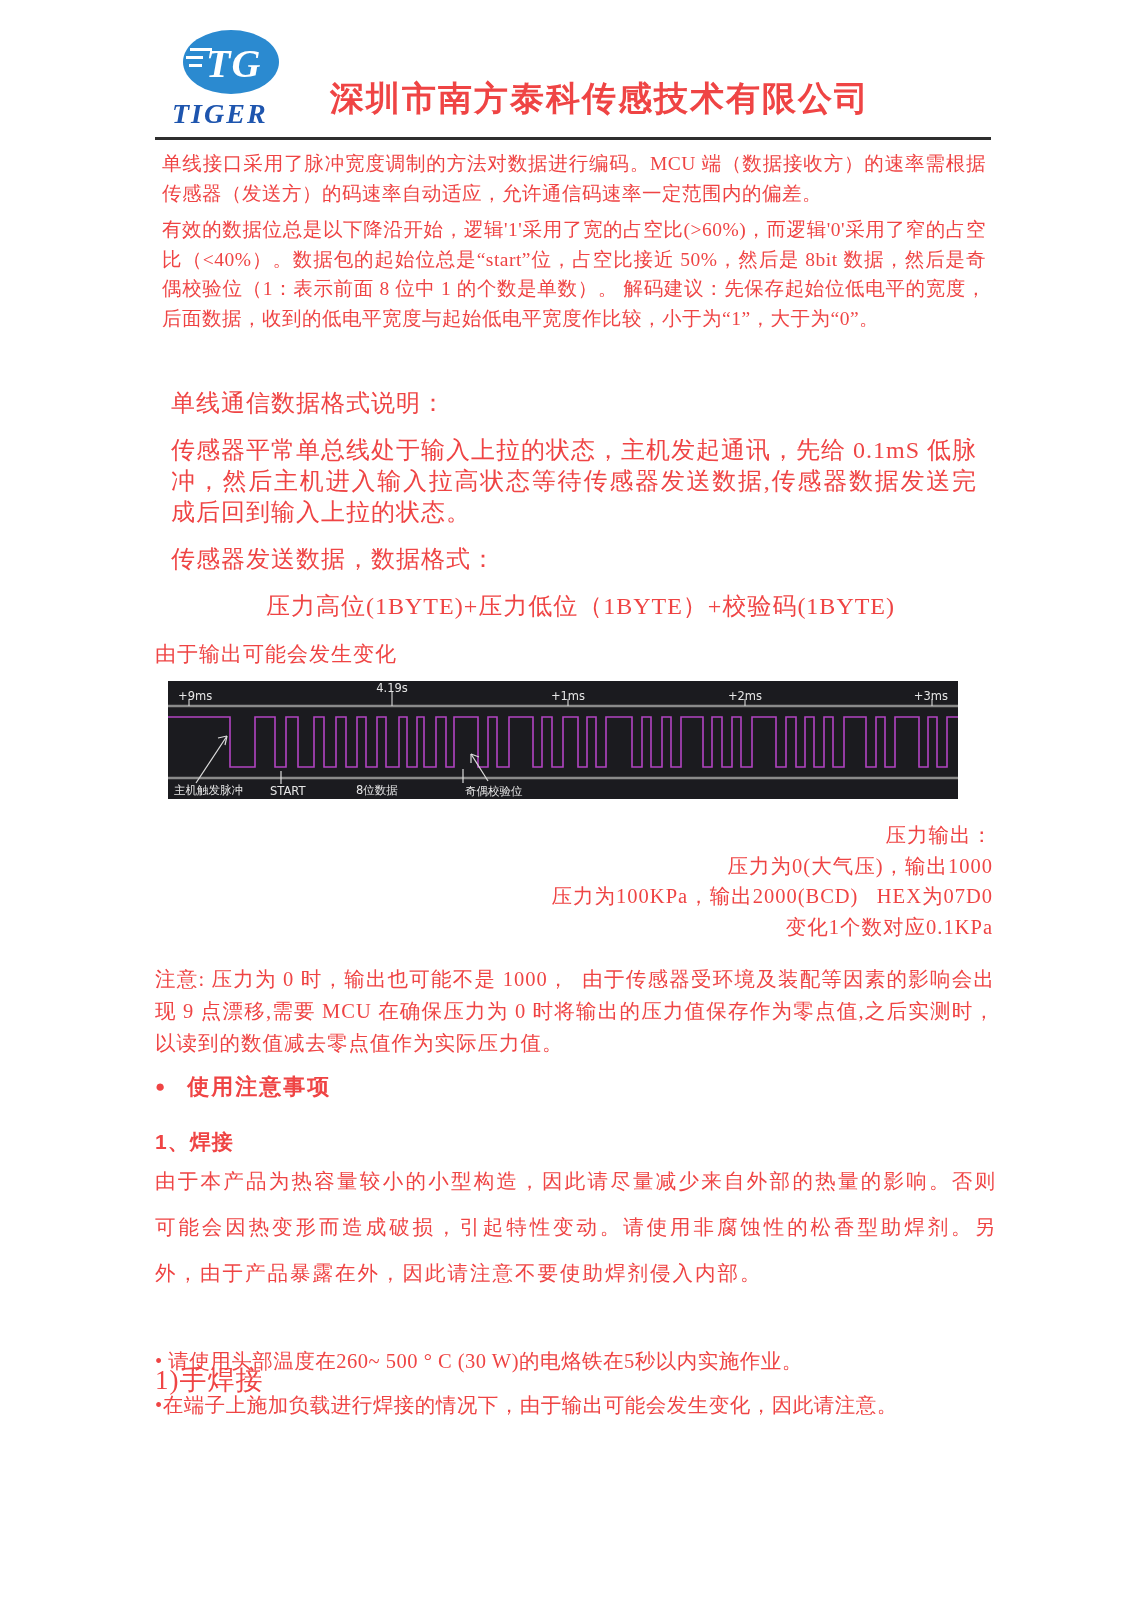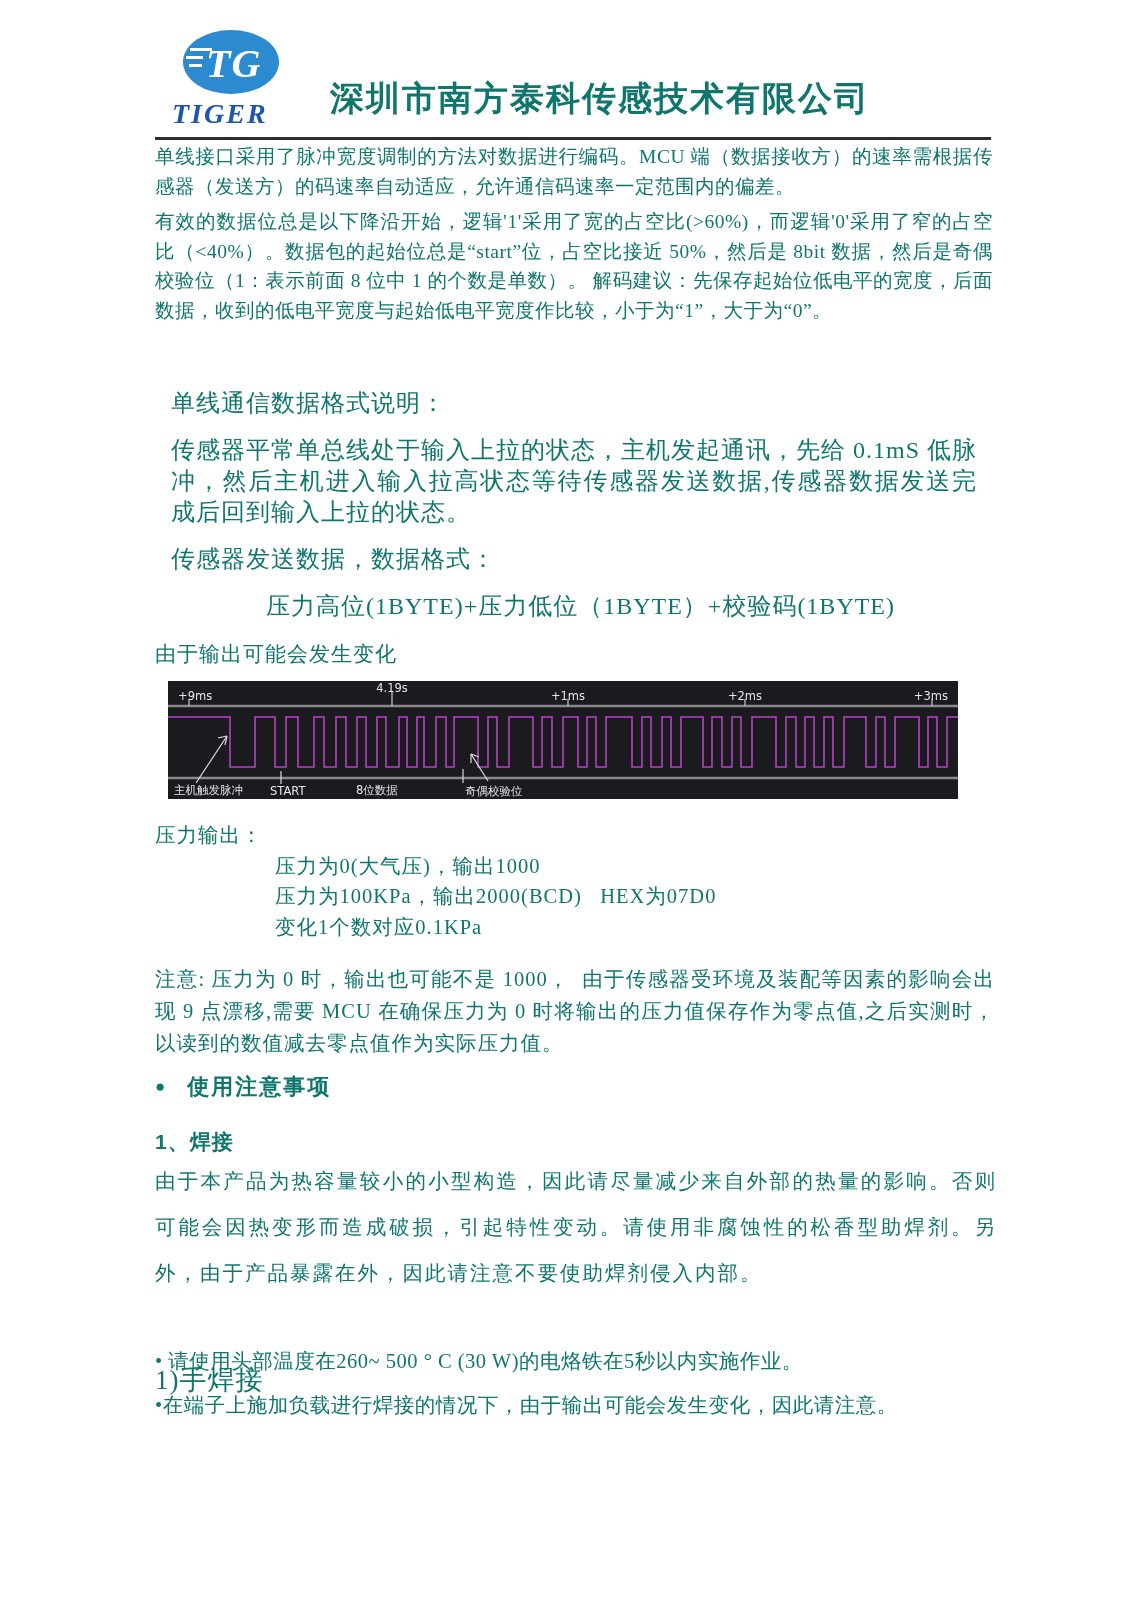--- a/index.html
+++ b/index.html
@@ -1,44 +1,44 @@
 <!DOCTYPE html>
 <html><head>
 <meta charset="utf-8">
 <style>
   html,body{margin:0;padding:0;background:#ffffff;}
   .page{position:relative;width:1131px;height:1600px;background:#ffffff;overflow:hidden;
-        font-family:"Liberation Serif",serif;color:#0f766e;}
+        font-family:"Liberation Serif",serif;color:#ef4444;}
   .abs{position:absolute;}
 
   
   .company{left:330px;top:76px;font-family:"Liberation Sans",sans-serif;
            font-size:34px;font-weight:bold;letter-spacing:2px;white-space:nowrap;}
   .header-rule{left:155px;top:137px;width:836px;height:3px;background:#2e2e2e;}
 
   
   .intro{left:155px;top:142px;width:838px;}
-  .intro p{margin:0;font-size:19.5px;line-height:29.5px;text-align:justify;letter-spacing:0.5px;}
+  .intro p{margin:7px;font-size:19.5px;line-height:29.5px;text-align:justify;letter-spacing:0.5px;}
   .intro p + p{margin-top:6px;}
 
   
   .format{left:155px;top:372px;width:838px;}
   .format p{margin:16px;font-size:24px;line-height:31px;letter-spacing:1px;text-align:justify;}
   .formula{padding-left:95px;white-space:pre-wrap;}
   .formula2{margin-top:12px !important;}
 
   .diagram-title{left:155px;top:640px;font-size:21px;letter-spacing:1px;}
 
   
   .scope{left:168px;top:681px;}
   .scope text{font-family:"DejaVu Sans",sans-serif;font-size:11.5px;fill:#e6e6e6;}
 
   
   .pressure{left:155px;top:820px;width:838px;}
-  .pressure p{margin:0;font-size:20.5px;line-height:30.5px;letter-spacing:1px;white-space:pre-wrap;}
+  .pressure p{margin:0;font-size:20.5px;line-height:30.5px;letter-spacing:1px;white-space:pre-wrap;text-align:right;}
   .pressure-line{padding-left:120px;}
 
   
   .note{left:155px;top:963px;width:840px;font-size:20.5px;line-height:32px;
         letter-spacing:1px;text-align:justify;white-space:pre-wrap;}
 
   
   .usage{left:155px;top:1072px;font-family:"Liberation Sans",sans-serif;
          font-size:22px;font-weight:bold;letter-spacing:2px;}
   .usage .dot{font-size:17px;margin-right:20px;vertical-align:2px;}

